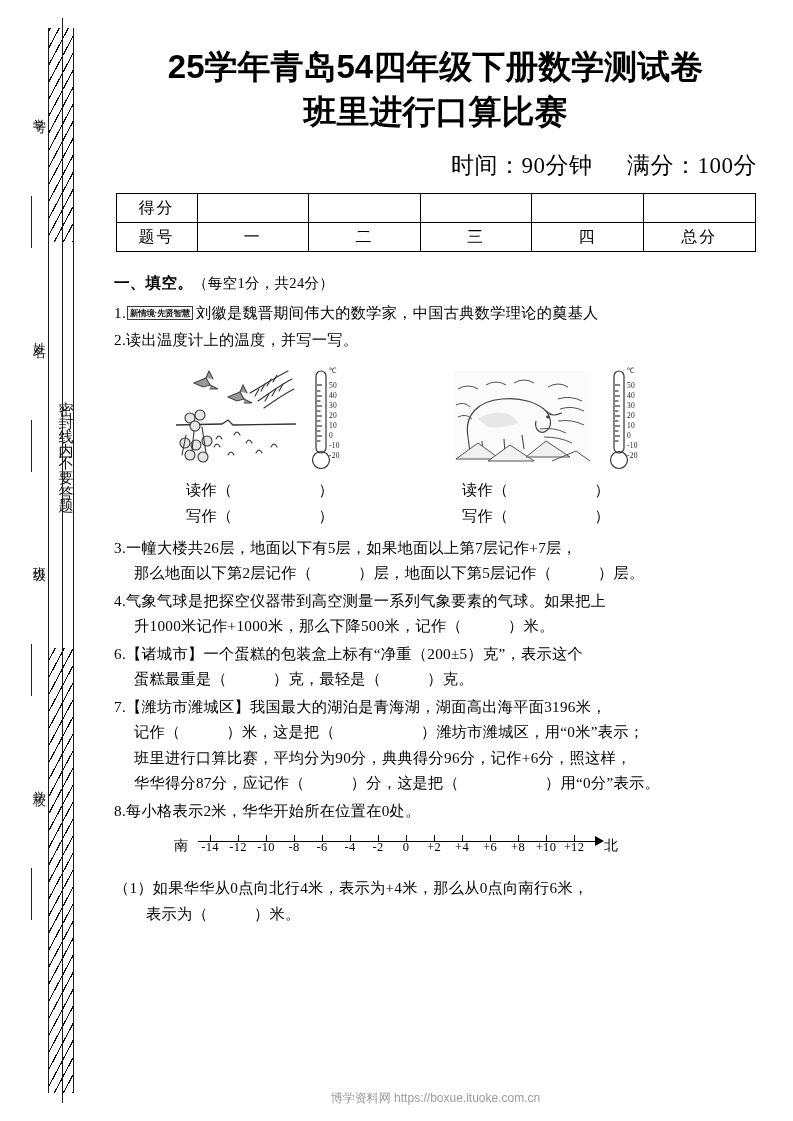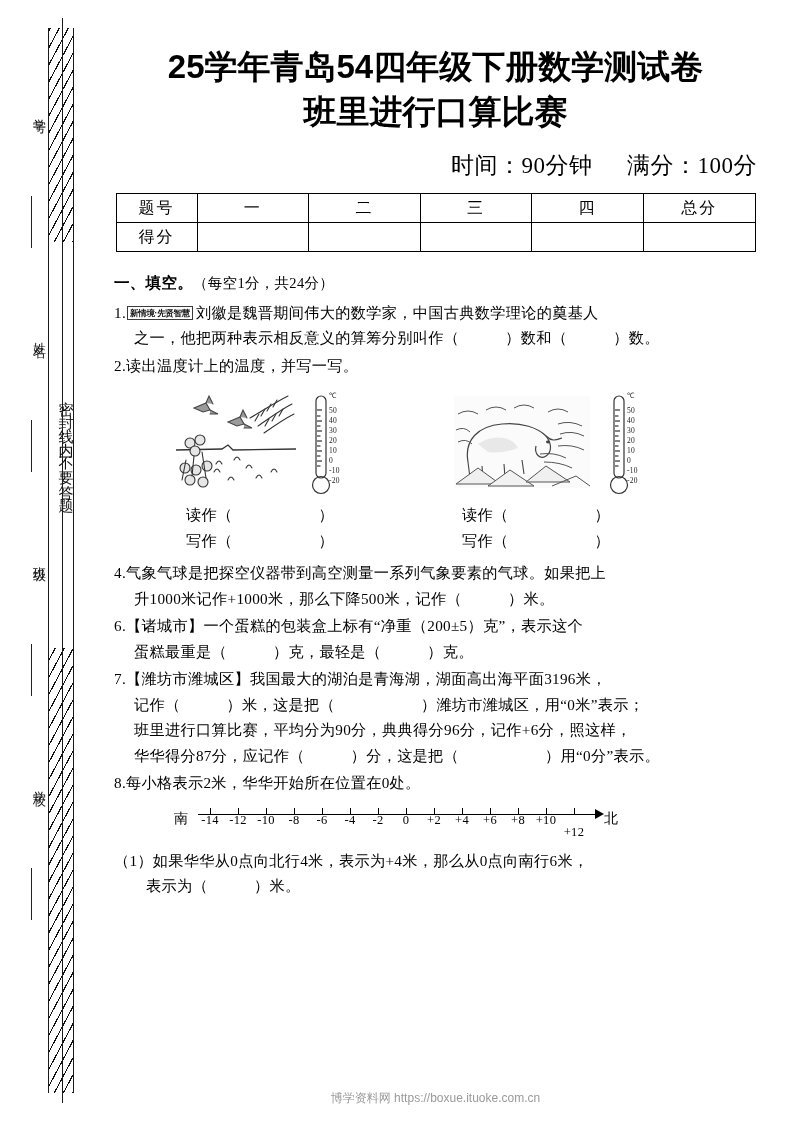--- a/index.html
+++ b/index.html
@@ -288,50 +288,47 @@
 
     <div class="meta-line">
       <span>时间：90分钟</span>
       <span class="gap"></span>
       <span>满分：100分</span>
     </div>
 
     <table class="score-table">
       <tbody>
           <tr>
+        <td class="head-cell">得分</td>
+        <td></td>
+        <td></td>
+        <td></td>
+        <td></td>
+        <td></td>
+      </tr>
+      <tr>
         <td class="head-cell">题号</td>
         <td>一</td>
         <td>二</td>
         <td>三</td>
         <td>四</td>
         <td>总分</td>
       </tr>
-      <tr>
-        <td class="head-cell">得分</td>
-        <td></td>
-        <td></td>
-        <td></td>
-        <td></td>
-        <td></td>
-      </tr>
     </tbody>
       </table>
 
     <div class="qarea">
 
       <div class="sec-title">
         <span>一、填空。</span><span class="pts">（每空1分，共24分）</span>
       </div>
 
       <div class="q">
         <span class="q-line">
           <span>1.</span><span class="badge">新情境·先贤智慧</span><span>刘徽是魏晋期间伟大的数学家，中国古典数学理论的奠基人</span>
-        </span>
-        <span class="q-line indent1">
-          <span>之一，他把两种表示相反意义的算筹分别叫作（</span><span class="blank-md"></span><span>）数和（</span><span class="blank-md"></span><span>）数。</span>
         </span>
       </div>
 
       <div class="q">
         <span class="q-line">
           <span>2.</span><span>读出温度计上的温度，并写一写。</span>
         </span>
 
         <div class="therm-row">
 
@@ -475,20 +472,28 @@
           </span>
           <span class="ta r1">
             <span>读作（</span><span class="blank-lg"></span><span>）</span>
           </span>
           <span class="ta r2">
             <span>写作（</span><span class="blank-lg"></span><span>）</span>
           </span>
         </div>
       </div>
 
+      <div class="q">
+        <span class="q-line">
+          <span>3.</span><span>一幢大楼共26层，地面以下有5层，如果地面以上第7层记作+7层，</span>
+        </span>
+        <span class="q-line indent1">
+          <span>那么地面以下第2层记作（</span><span class="blank-md"></span><span>）层，地面以下第5层记作（</span><span class="blank-md"></span><span>）层。</span>
+        </span>
+      </div>
 
       <div class="q">
         <span class="q-line">
           <span>4.</span><span>气象气球是把探空仪器带到高空测量一系列气象要素的气球。如果把上</span>
         </span>
         <span class="q-line indent1">
           <span>升1000米记作+1000米，那么下降500米，记作（</span><span class="blank-md"></span><span>）米。</span>
         </span>
       </div>
 
@@ -548,21 +553,21 @@
               <div class="nl-num" style="left: 260px;">+2</div>
               <div class="nl-tick" style="left: 288px;"></div>
               <div class="nl-num" style="left: 288px;">+4</div>
               <div class="nl-tick" style="left: 316px;"></div>
               <div class="nl-num" style="left: 316px;">+6</div>
               <div class="nl-tick" style="left: 344px;"></div>
               <div class="nl-num" style="left: 344px;">+8</div>
               <div class="nl-tick" style="left: 372px;"></div>
               <div class="nl-num" style="left: 372px;">+10</div>
               <div class="nl-tick" style="left: 400px;"></div>
-              <div class="nl-num" style="left: 400px; margin-top: 12px;">+12</div>
+              <div class="nl-num" style="left: 400px;">+12</div>
             </div>
         </div>
 
         <span class="q-line">
           <span>（1）如果华华从0点向北行4米，表示为+4米，那么从0点向南行6米，</span>
         </span>
         <span class="q-line indent2">
           <span>表示为（</span><span class="blank-md"></span><span>）米。</span>
         </span>
       </div>

